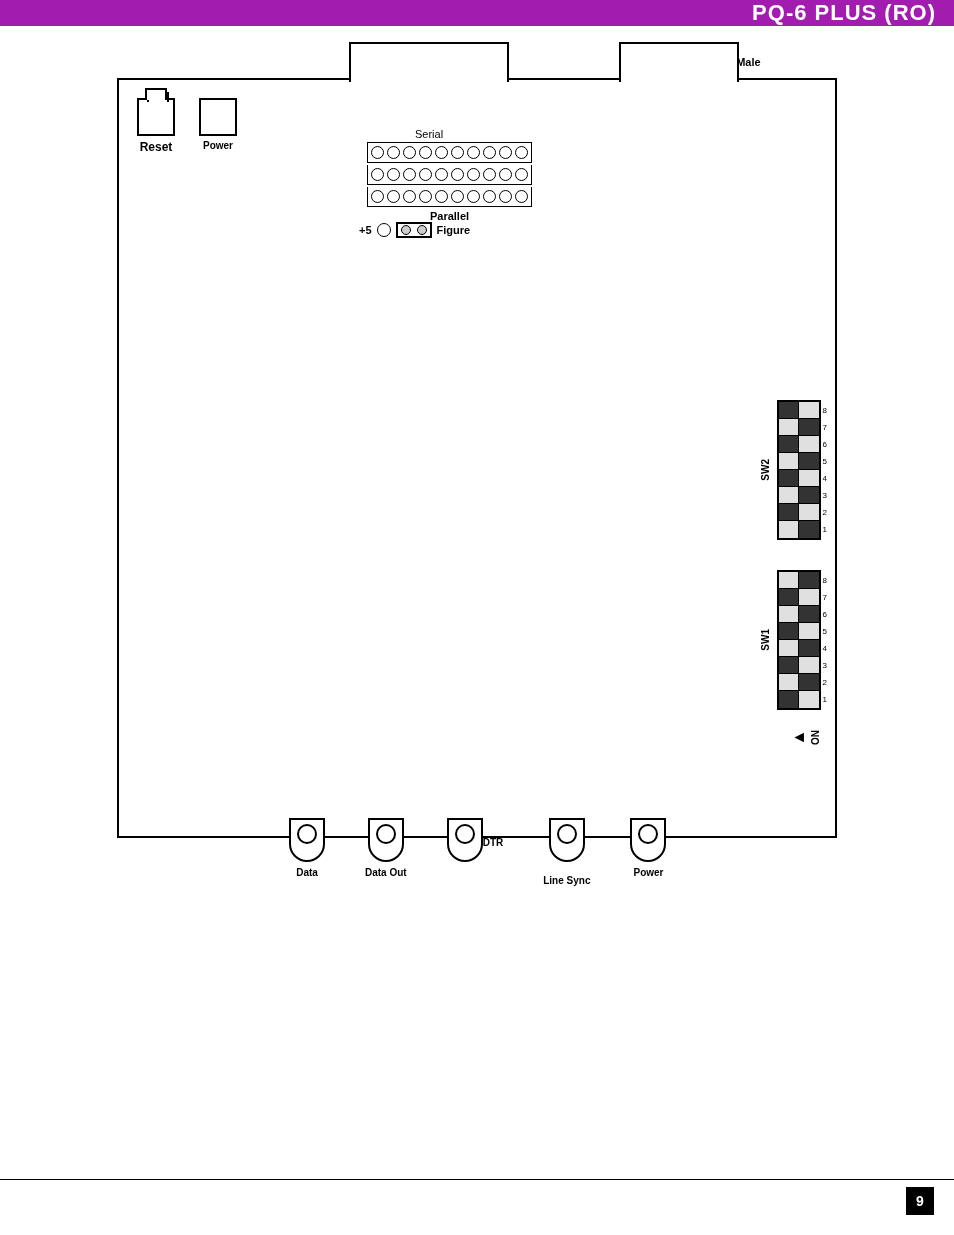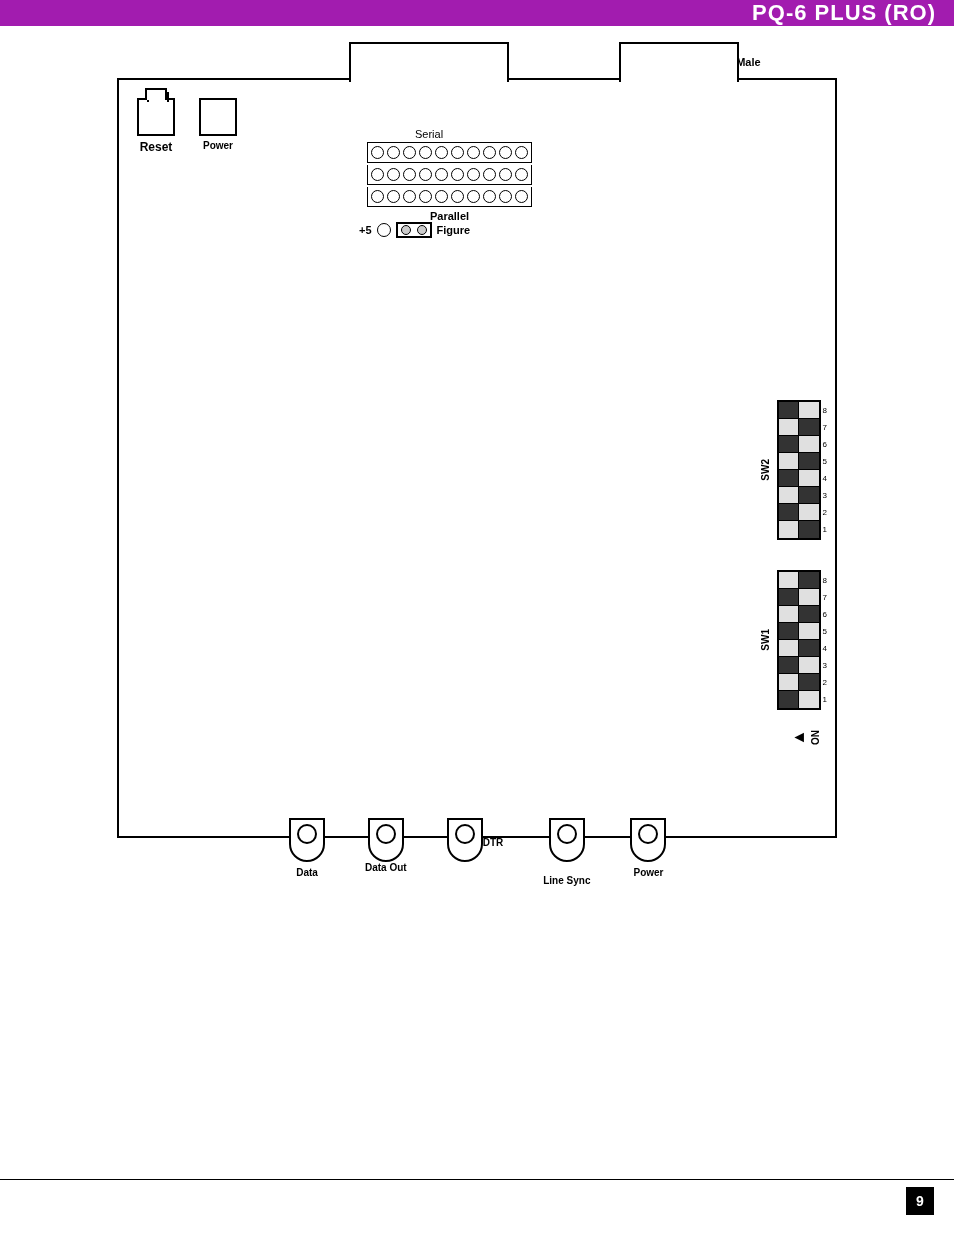--- a/index.html
+++ b/index.html
@@ -329,21 +329,21 @@
         <div style="width:36px;height:44px;border:2px solid #000;border-radius:0 0 20px 20px;background:#fff;position:relative;">
           <div style="position:absolute;top:4px;left:50%;transform:translateX(-50%);width:20px;height:20px;border:2px solid #000;border-radius:50%;background:#fff;"></div>
         </div>
         <div style="font-size:10px;font-weight:bold;margin-top:5px;">Data</div>
       </div>
 
       <div style="display:flex;flex-direction:column;align-items:center;">
         <div style="width:36px;height:44px;border:2px solid #000;border-radius:0 0 20px 20px;background:#fff;position:relative;">
           <div style="position:absolute;top:4px;left:50%;transform:translateX(-50%);width:20px;height:20px;border:2px solid #000;border-radius:50%;background:#fff;"></div>
         </div>
-        <div style="font-size:10px;font-weight:bold;white-space:nowrap;">Data Out</div>
+        <div style="font-size:10px;font-weight:bold;margin-top:5px;white-space:nowrap;">Data Out</div>
       </div>
 
       <div style="display:flex;flex-direction:row;align-items:center;">
         <div style="width:36px;height:44px;border:2px solid #000;border-radius:0 0 20px 20px;background:#fff;position:relative;">
           <div style="position:absolute;top:4px;left:50%;transform:translateX(-50%);width:20px;height:20px;border:2px solid #000;border-radius:50%;background:#fff;"></div>
         </div>
         <div style="font-size:10px;font-weight:bold;margin-top:5px;">DTR</div>
       </div>
 
       <div style="display:flex;flex-direction:column;align-items:center;">

